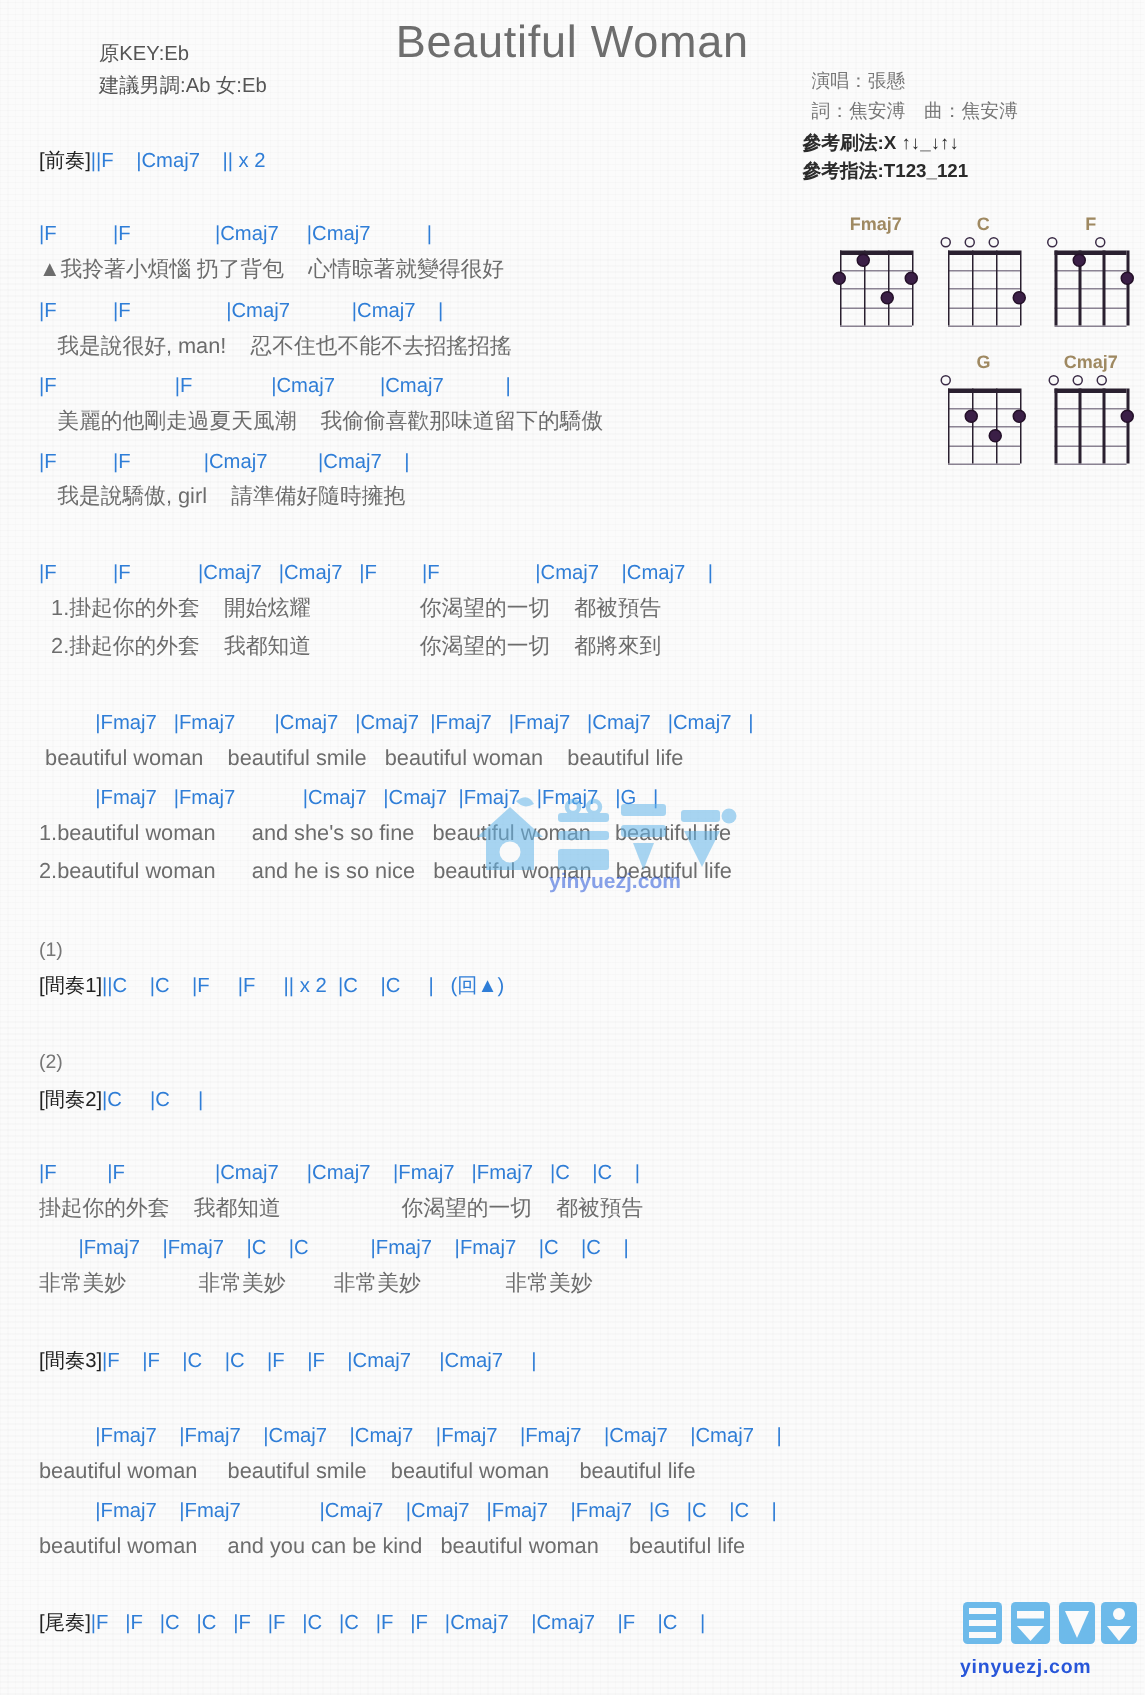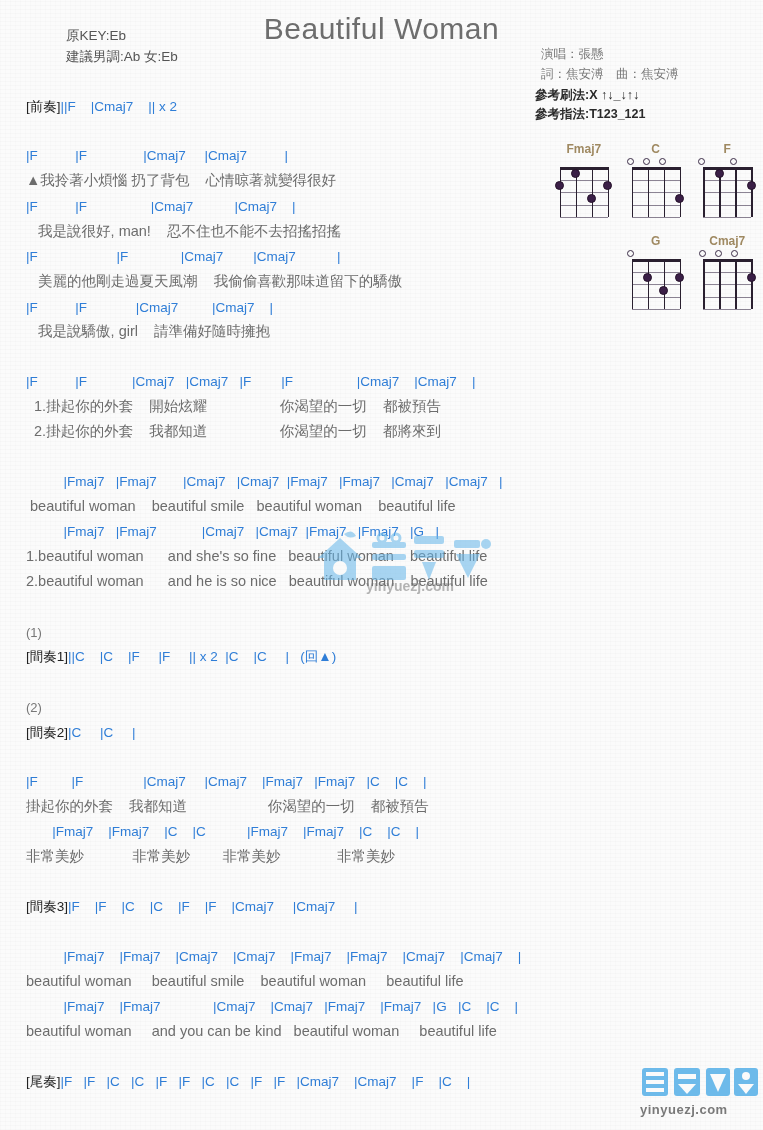--- a/index.html
+++ b/index.html
@@ -76,21 +76,21 @@
   .section { color:#222; font-weight:normal; }
   .marker { color:#777; font-size:13px; }
 
   
   .wm { position:absolute; z-index:4; pointer-events:none; }
   .wm-mid { left:310px; top:528px; opacity:0.65; }
   .wm-bot { left:640px; top:1062px; opacity:0.95; }
   .wm-text {
     font-family:"Liberation Sans", sans-serif;
     font-weight:bold;
-    color:#737373;
+    color:#1d4ed8;
   }
 </style>
 </head>
 <body>
 
 <div class="sheet">
 
   <div class="title">Beautiful Woman</div>
 
   <div class="key-block">

